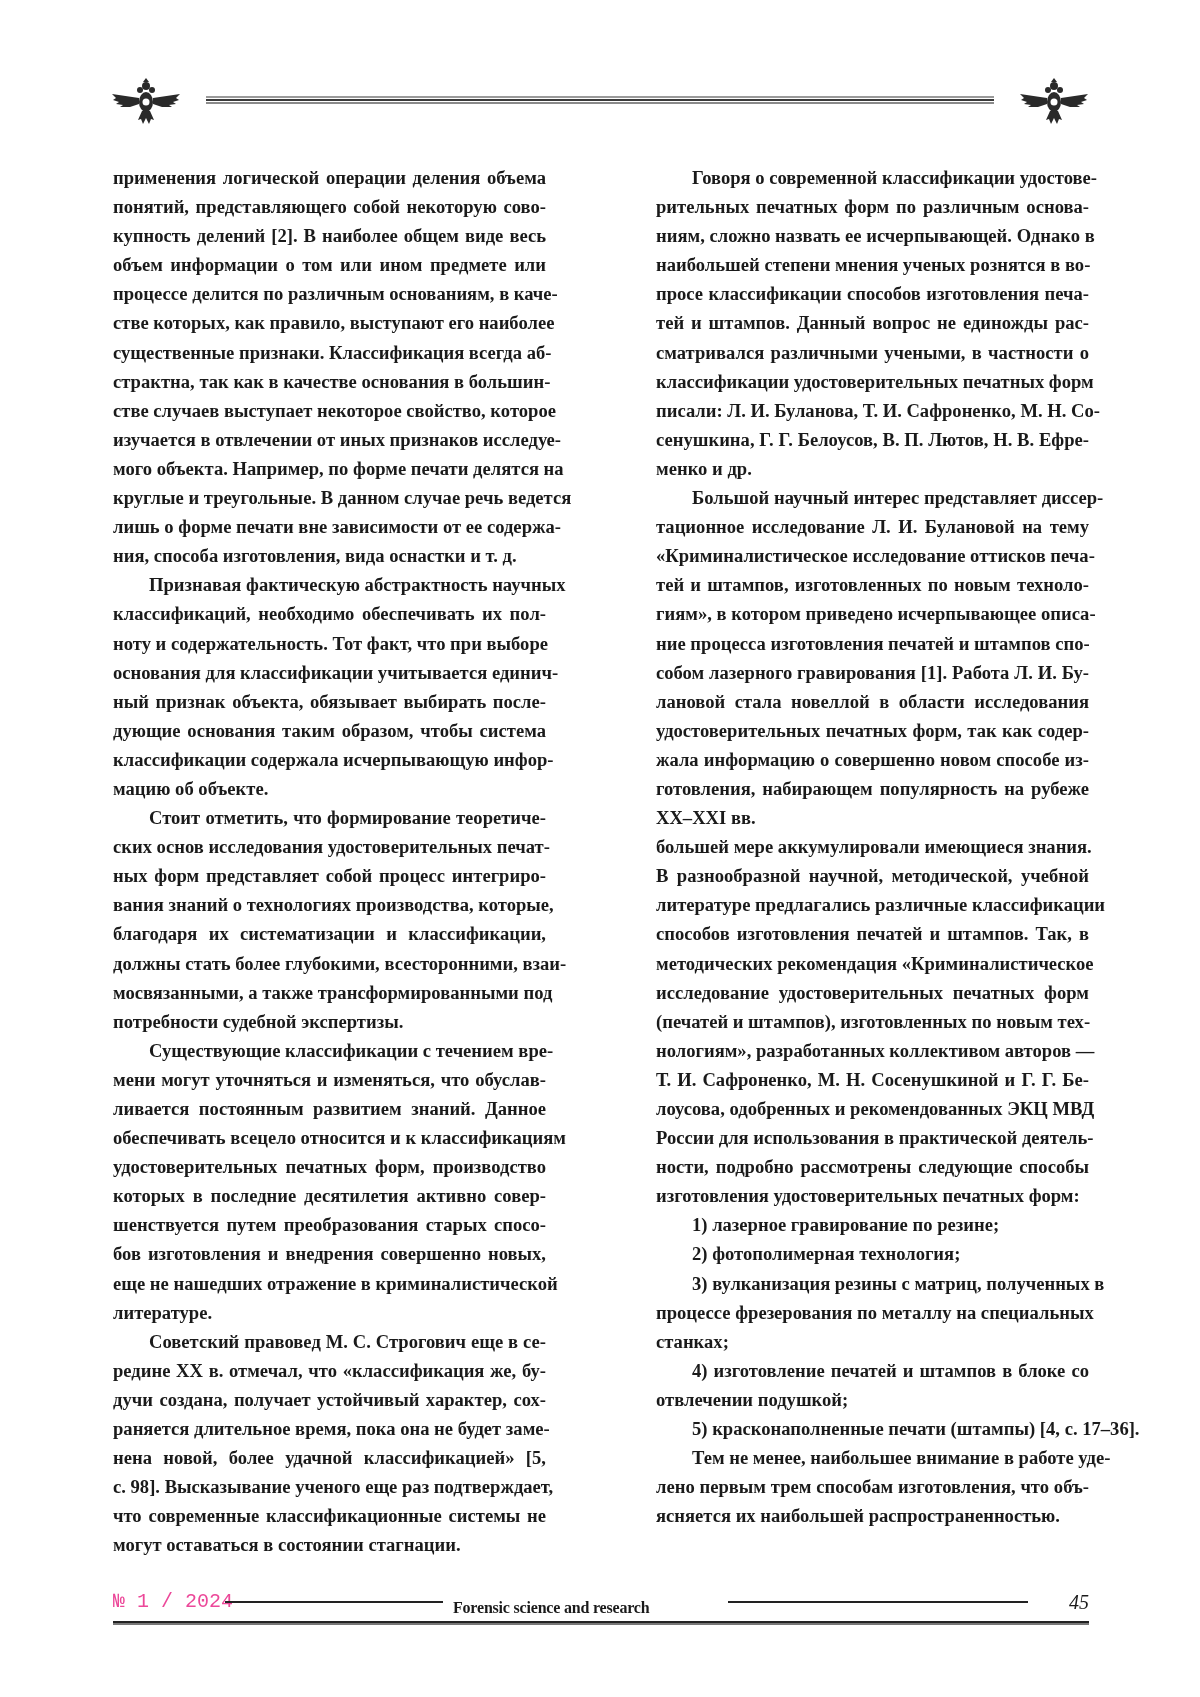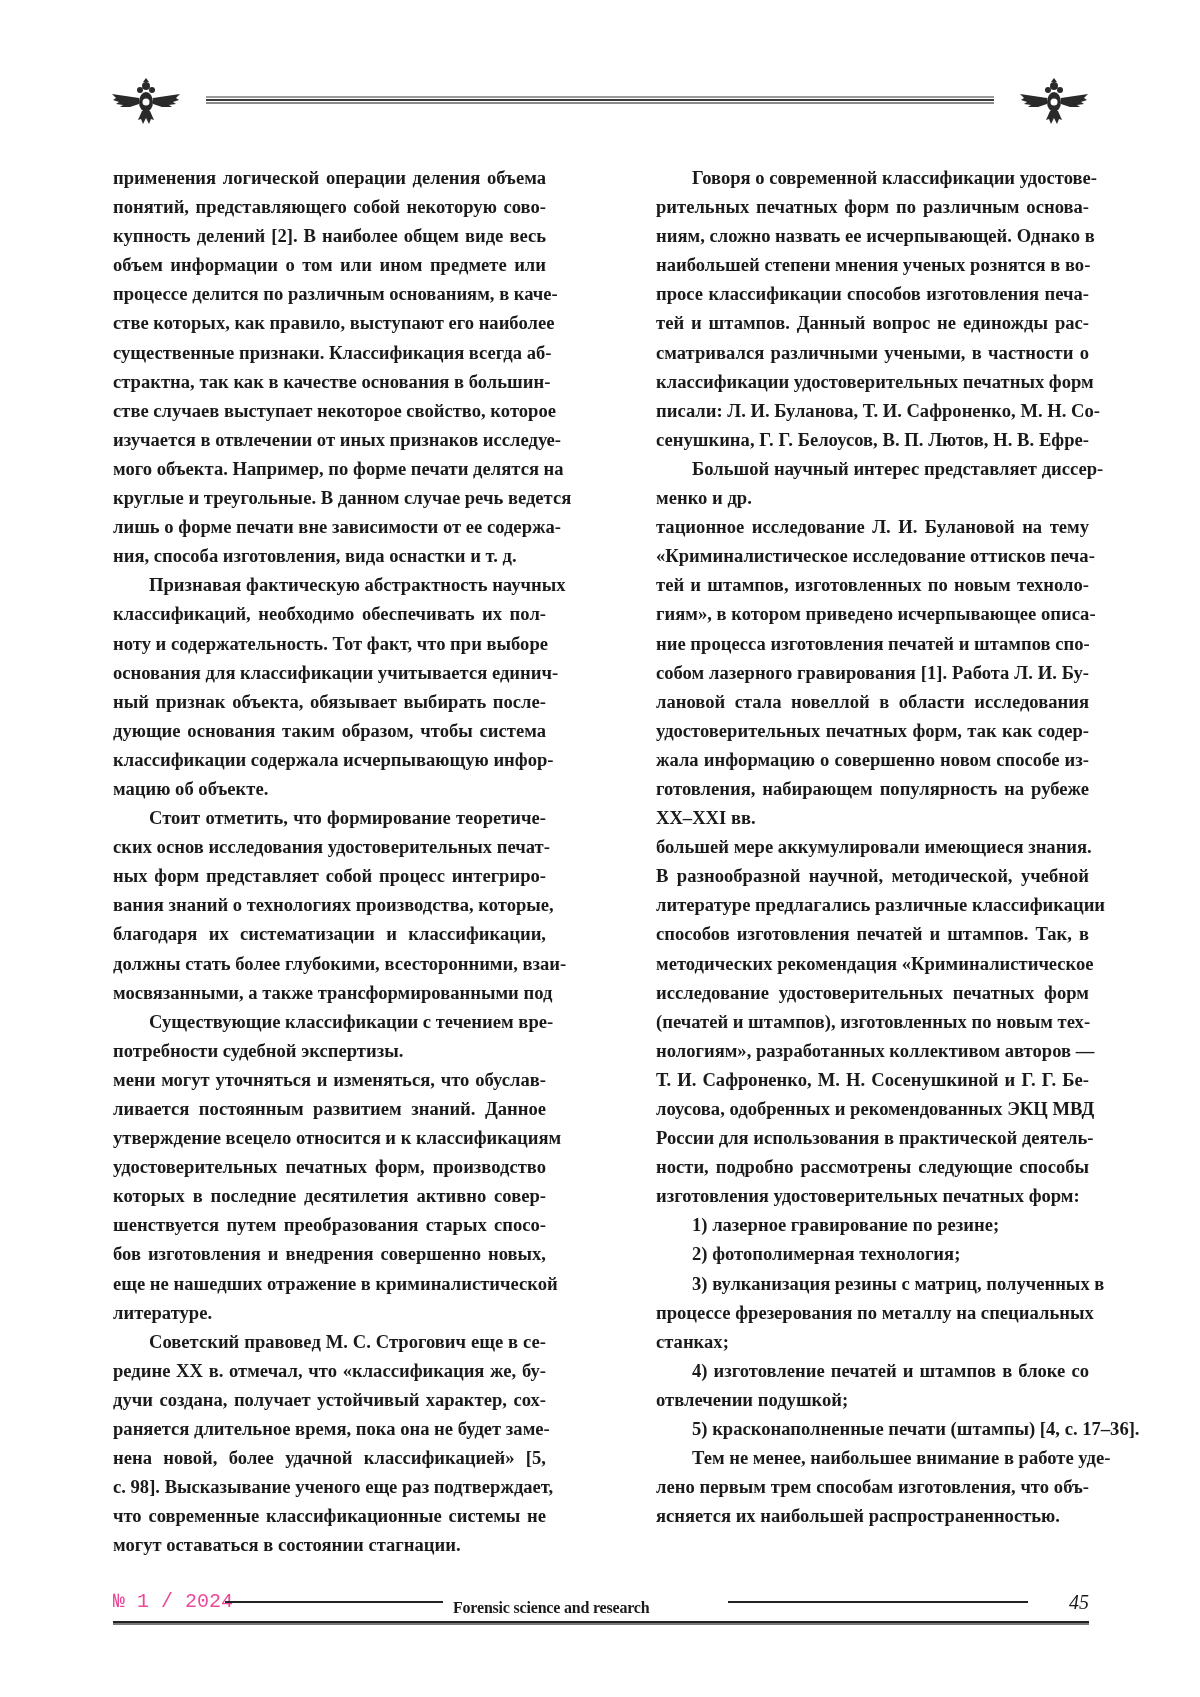--- a/index.html
+++ b/index.html
@@ -120,25 +120,25 @@
       <span class="line">дующие основания таким образом, чтобы система</span>
       <span class="line">классификации содержала исчерпывающую инфор-</span>
       <span class="line last">мацию об объекте.</span>
       <span class="line ind">Стоит отметить, что формирование теоретиче-</span>
       <span class="line">ских основ исследования удостоверительных печат-</span>
       <span class="line">ных форм представляет собой процесс интегриро-</span>
       <span class="line">вания знаний о технологиях производства, которые,</span>
       <span class="line">благодаря их систематизации и классификации,</span>
       <span class="line">должны стать более глубокими, всесторонними, взаи-</span>
       <span class="line">мосвязанными, а также трансформированными под</span>
+      <span class="line last">потребности судебной экспертизы.</span>
       <span class="line ind">Существующие классификации с течением вре-</span>
-      <span class="line last">потребности судебной экспертизы.</span>
       <span class="line">мени могут уточняться и изменяться, что обуслав-</span>
       <span class="line">ливается постоянным развитием знаний. Данное</span>
-      <span class="line">утверждение всецело относится и к классификациям</span>
+      <span class="line">обеспечивать всецело относится и к классификациям</span>
       <span class="line">удостоверительных печатных форм, производство</span>
       <span class="line">которых в последние десятилетия активно совер-</span>
       <span class="line">шенствуется путем преобразования старых спосо-</span>
       <span class="line">бов изготовления и внедрения совершенно новых,</span>
       <span class="line">еще не нашедших отражение в криминалистической</span>
       <span class="line last">литературе.</span>
       <span class="line ind">Советский правовед М. С. Строгович еще в се-</span>
       <span class="line">редине XX в. отмечал, что «классификация же, бу-</span>
       <span class="line">дучи создана, получает устойчивый характер, сох-</span>
       <span class="line">раняется длительное время, пока она не будет заме-</span>
@@ -151,22 +151,22 @@
       <span class="line ind">Говоря о современной классификации удостове-</span>
       <span class="line">рительных печатных форм по различным основа-</span>
       <span class="line">ниям, сложно назвать ее исчерпывающей. Однако в</span>
       <span class="line">наибольшей степени мнения ученых рознятся в во-</span>
       <span class="line">просе классификации способов изготовления печа-</span>
       <span class="line">тей и штампов. Данный вопрос не единожды рас-</span>
       <span class="line">сматривался различными учеными, в частности о</span>
       <span class="line">классификации удостоверительных печатных форм</span>
       <span class="line">писали: Л. И. Буланова, Т. И. Сафроненко, М. Н. Со-</span>
       <span class="line">сенушкина, Г. Г. Белоусов, В. П. Лютов, Н. В. Ефре-</span>
+      <span class="line last">менко и др.</span>
       <span class="line ind">Большой научный интерес представляет диссер-</span>
-      <span class="line last">менко и др.</span>
       <span class="line">тационное исследование Л. И. Булановой на тему</span>
       <span class="line">«Криминалистическое исследование оттисков печа-</span>
       <span class="line">тей и штампов, изготовленных по новым техноло-</span>
       <span class="line">гиям», в котором приведено исчерпывающее описа-</span>
       <span class="line">ние процесса изготовления печатей и штампов спо-</span>
       <span class="line">собом лазерного гравирования [1]. Работа Л. И. Бу-</span>
       <span class="line">лановой стала новеллой в области исследования</span>
       <span class="line">удостоверительных печатных форм, так как содер-</span>
       <span class="line">жала информацию о совершенно новом способе из-</span>
       <span class="line">готовления, набирающем популярность на рубеже</span>

